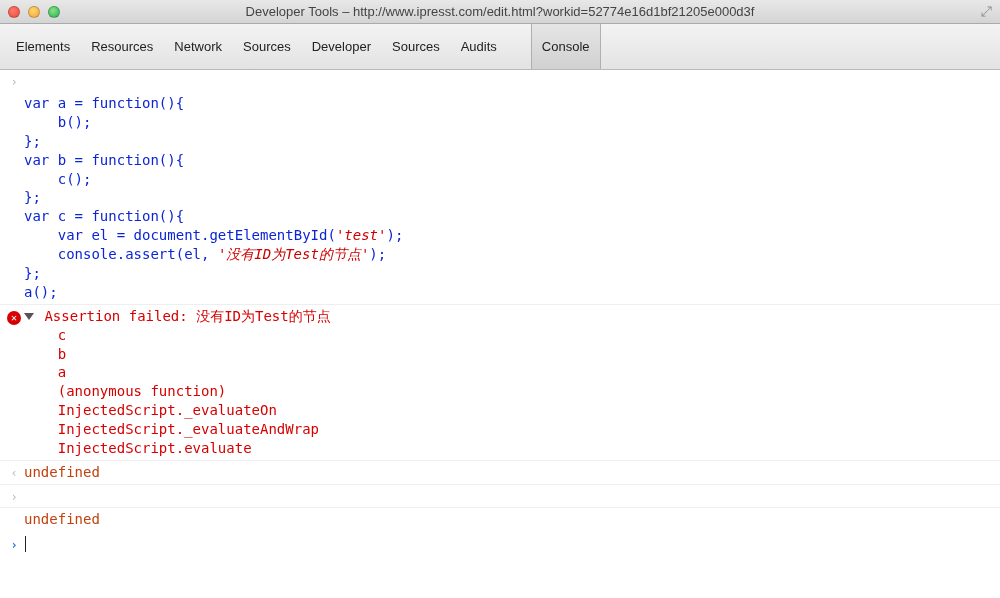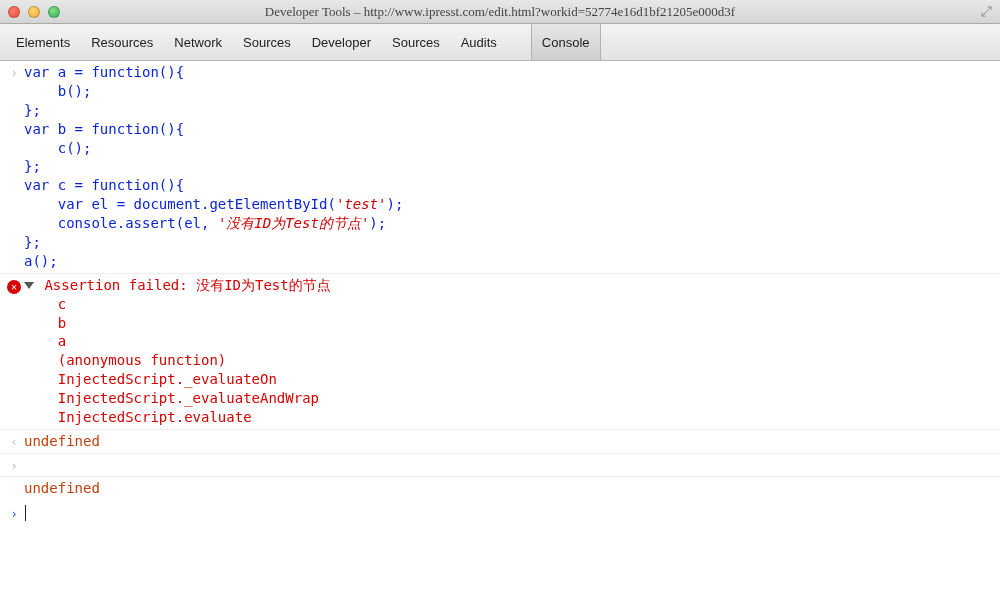--- a/index.html
+++ b/index.html
@@ -34,29 +34,28 @@
     .tl-red { background: radial-gradient(circle at 40% 35%, #ff7b6b, #e74c3c); }
     .tl-yellow { background: radial-gradient(circle at 40% 35%, #ffd76b, #f1a33c); }
     .tl-green { background: radial-gradient(circle at 40% 35%, #8ce27b, #27ae60); }
     .title {
       position: absolute;
       left: 0; right: 0;
       text-align: center;
       color: #444;
       font-size: 13px;
       pointer-events: none;
-      font-family: Liberation Serif, serif;
     }
     .expand-icon {
       margin-left: auto;
       color: #888;
       font-size: 14px;
     }
     .tabbar {
-      height: 37px;
+      height: 46px;
       background: linear-gradient(#f3f3f3, #e3e3e3);
       border-bottom: 1px solid #b8b8b8;
       display: flex;
       align-items: stretch;
       padding-left: 6px;
     }
     .tab {
       padding: 0 10px;
       display: flex;
       align-items: center;
@@ -91,21 +90,21 @@
       align-items: flex-start;
       justify-content: center;
       padding-top: 2px;
       color: #bbb;
       font-size: 12px;
     }
     .content {
       flex: 1;
       white-space: pre;
     }
-    .code-blue { color: #0b24d6; }
+    .code-blue { color: #0b24d6; margin-top: 22px; }
     .result-grey { color: #c2410c; }
     .error-red { color: #d60000; }
     .error-entry {
       background: #fff;
     }
     .error-icon {
       width: 14px; height: 14px;
       border-radius: 50%;
       background: #d60000;
       color: #fff;

